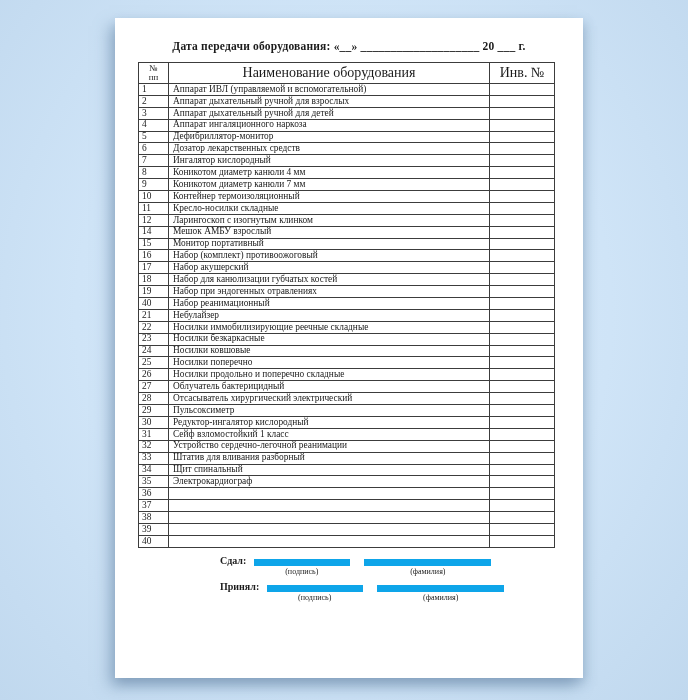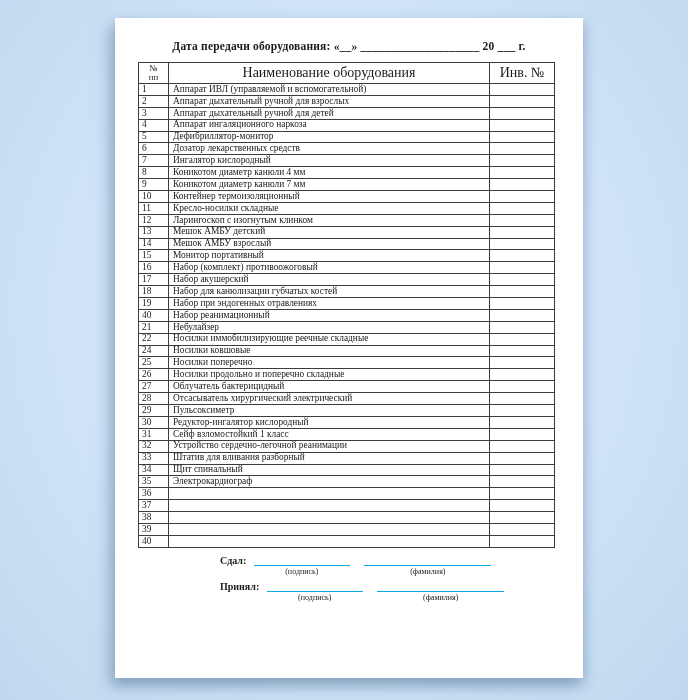--- a/index.html
+++ b/index.html
@@ -80,21 +80,21 @@
   .sig-label {
     font-weight: bold;
     display: inline-block;
     vertical-align: bottom;
     margin-right: 5px;
   }
   .sig-line {
     display: inline-block;
     position: relative;
     height: 12px;
-    border-bottom: 1px solid #0ea5e9;
+    border-bottom: 7px solid #0ea5e9;
     vertical-align: bottom;
   }
   .sig-line.line-signature { width: 96px; margin-right: 12px; }
   .sig-line.line-surname   { width: 127px; }
   .sig-line .caption {
     position: absolute;
     top: 13px; left: 0; right: 0;
     text-align: center;
     font-size: 8px;
     font-weight: normal;
@@ -178,25 +178,20 @@
             <td class="col-num">11</td>
             <td class="col-name">Кресло-носилки складные</td>
             <td class="col-inv"></td>
           </tr>
           <tr>
             <td class="col-num">12</td>
             <td class="col-name">Ларингоскоп с изогнутым клинком</td>
             <td class="col-inv"></td>
           </tr>
           <tr>
-            <td class="col-num">13</td>
-            <td class="col-name">Мешок АМБУ детский</td>
-            <td class="col-inv"></td>
-          </tr>
-          <tr>
             <td class="col-num">14</td>
             <td class="col-name">Мешок АМБУ взрослый</td>
             <td class="col-inv"></td>
           </tr>
           <tr>
             <td class="col-num">15</td>
             <td class="col-name">Монитор портативный</td>
             <td class="col-inv"></td>
           </tr>
           <tr>
@@ -225,20 +220,25 @@
             <td class="col-inv"></td>
           </tr>
           <tr>
             <td class="col-num">21</td>
             <td class="col-name">Небулайзер</td>
             <td class="col-inv"></td>
           </tr>
           <tr>
             <td class="col-num">22</td>
             <td class="col-name">Носилки иммобилизирующие реечные складные</td>
+            <td class="col-inv"></td>
+          </tr>
+          <tr>
+            <td class="col-num">23</td>
+            <td class="col-name">Носилки безкаркасные</td>
             <td class="col-inv"></td>
           </tr>
           <tr>
             <td class="col-num">24</td>
             <td class="col-name">Носилки ковшовые</td>
             <td class="col-inv"></td>
           </tr>
           <tr>
             <td class="col-num">25</td>
             <td class="col-name">Носилки поперечно</td>

